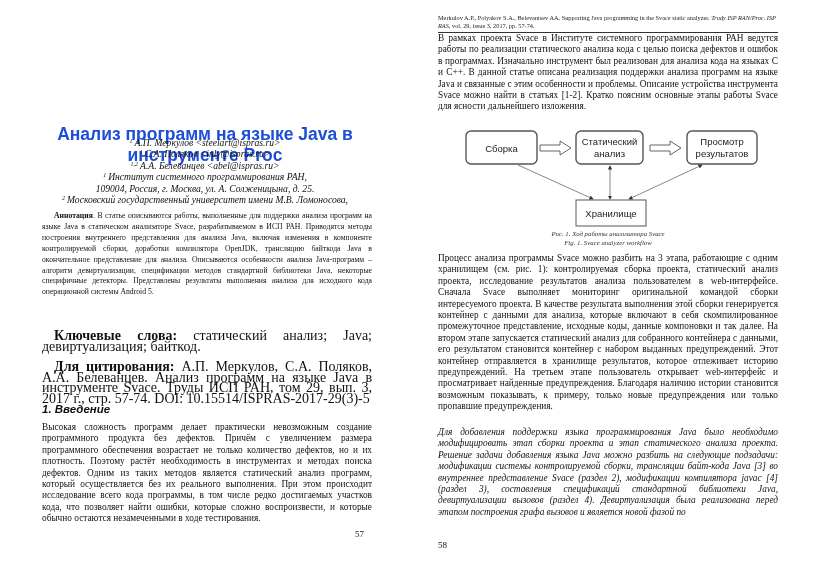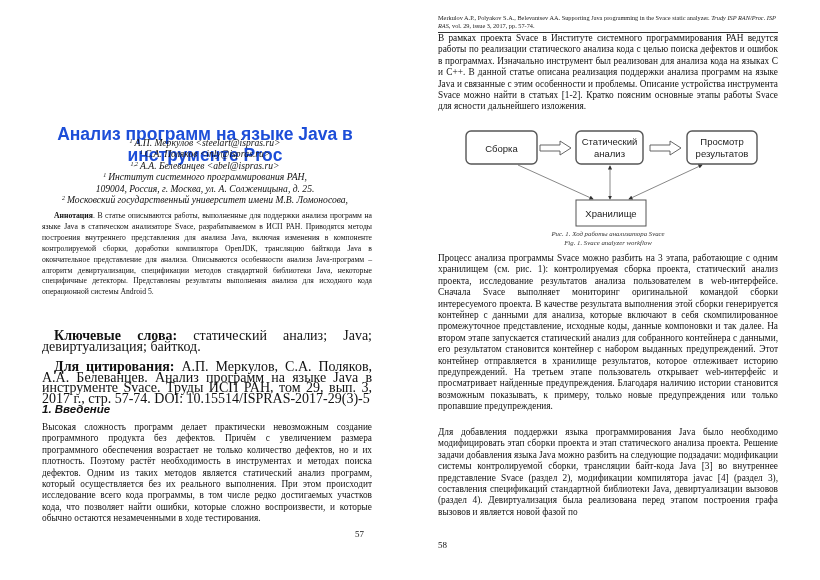--- a/index.html
+++ b/index.html
@@ -30,21 +30,21 @@
   .pnum-left { position:absolute; left:355px; top:529px; font-family:"Liberation Serif", serif; font-size:9px; }
 
   .running { position:absolute; left:28px; width:340px; top:14px; font-family:"Liberation Serif", serif;
              font-size:6.3px; line-height:8.2px; color:#222; }
   .running i { font-style:italic; }
   .rule { position:absolute; left:28px; width:340px; top:32px; height:0; border-top:1px solid #333; }
   .para { position:absolute; left:28px; width:340px; font-family:"Liberation Serif", serif;
           font-size:9.3px; line-height:11.4px; text-align:justify; }
   .p1 { top:33px; }
   .p2 { top:253px; }
-  .p3 { top:427px; text-indent:0; }
+  .p3 { top:427px; text-indent:0;font-style:italic; }
 
   .diagram { position:absolute; left:0; top:120px; width:410px; height:110px; }
   .caption { position:absolute; left:28px; width:340px; top:230px; text-align:center;
              font-family:"Liberation Serif", serif; font-style:italic; font-size:6.8px; line-height:8.8px; color:#333; }
   .pnum-right { position:absolute; left:28px; top:529px; font-family:"Liberation Serif", serif; font-size:9px;margin-top:11px; }
 </style>
 </head>
 <body>
 
 <div class="page left">

